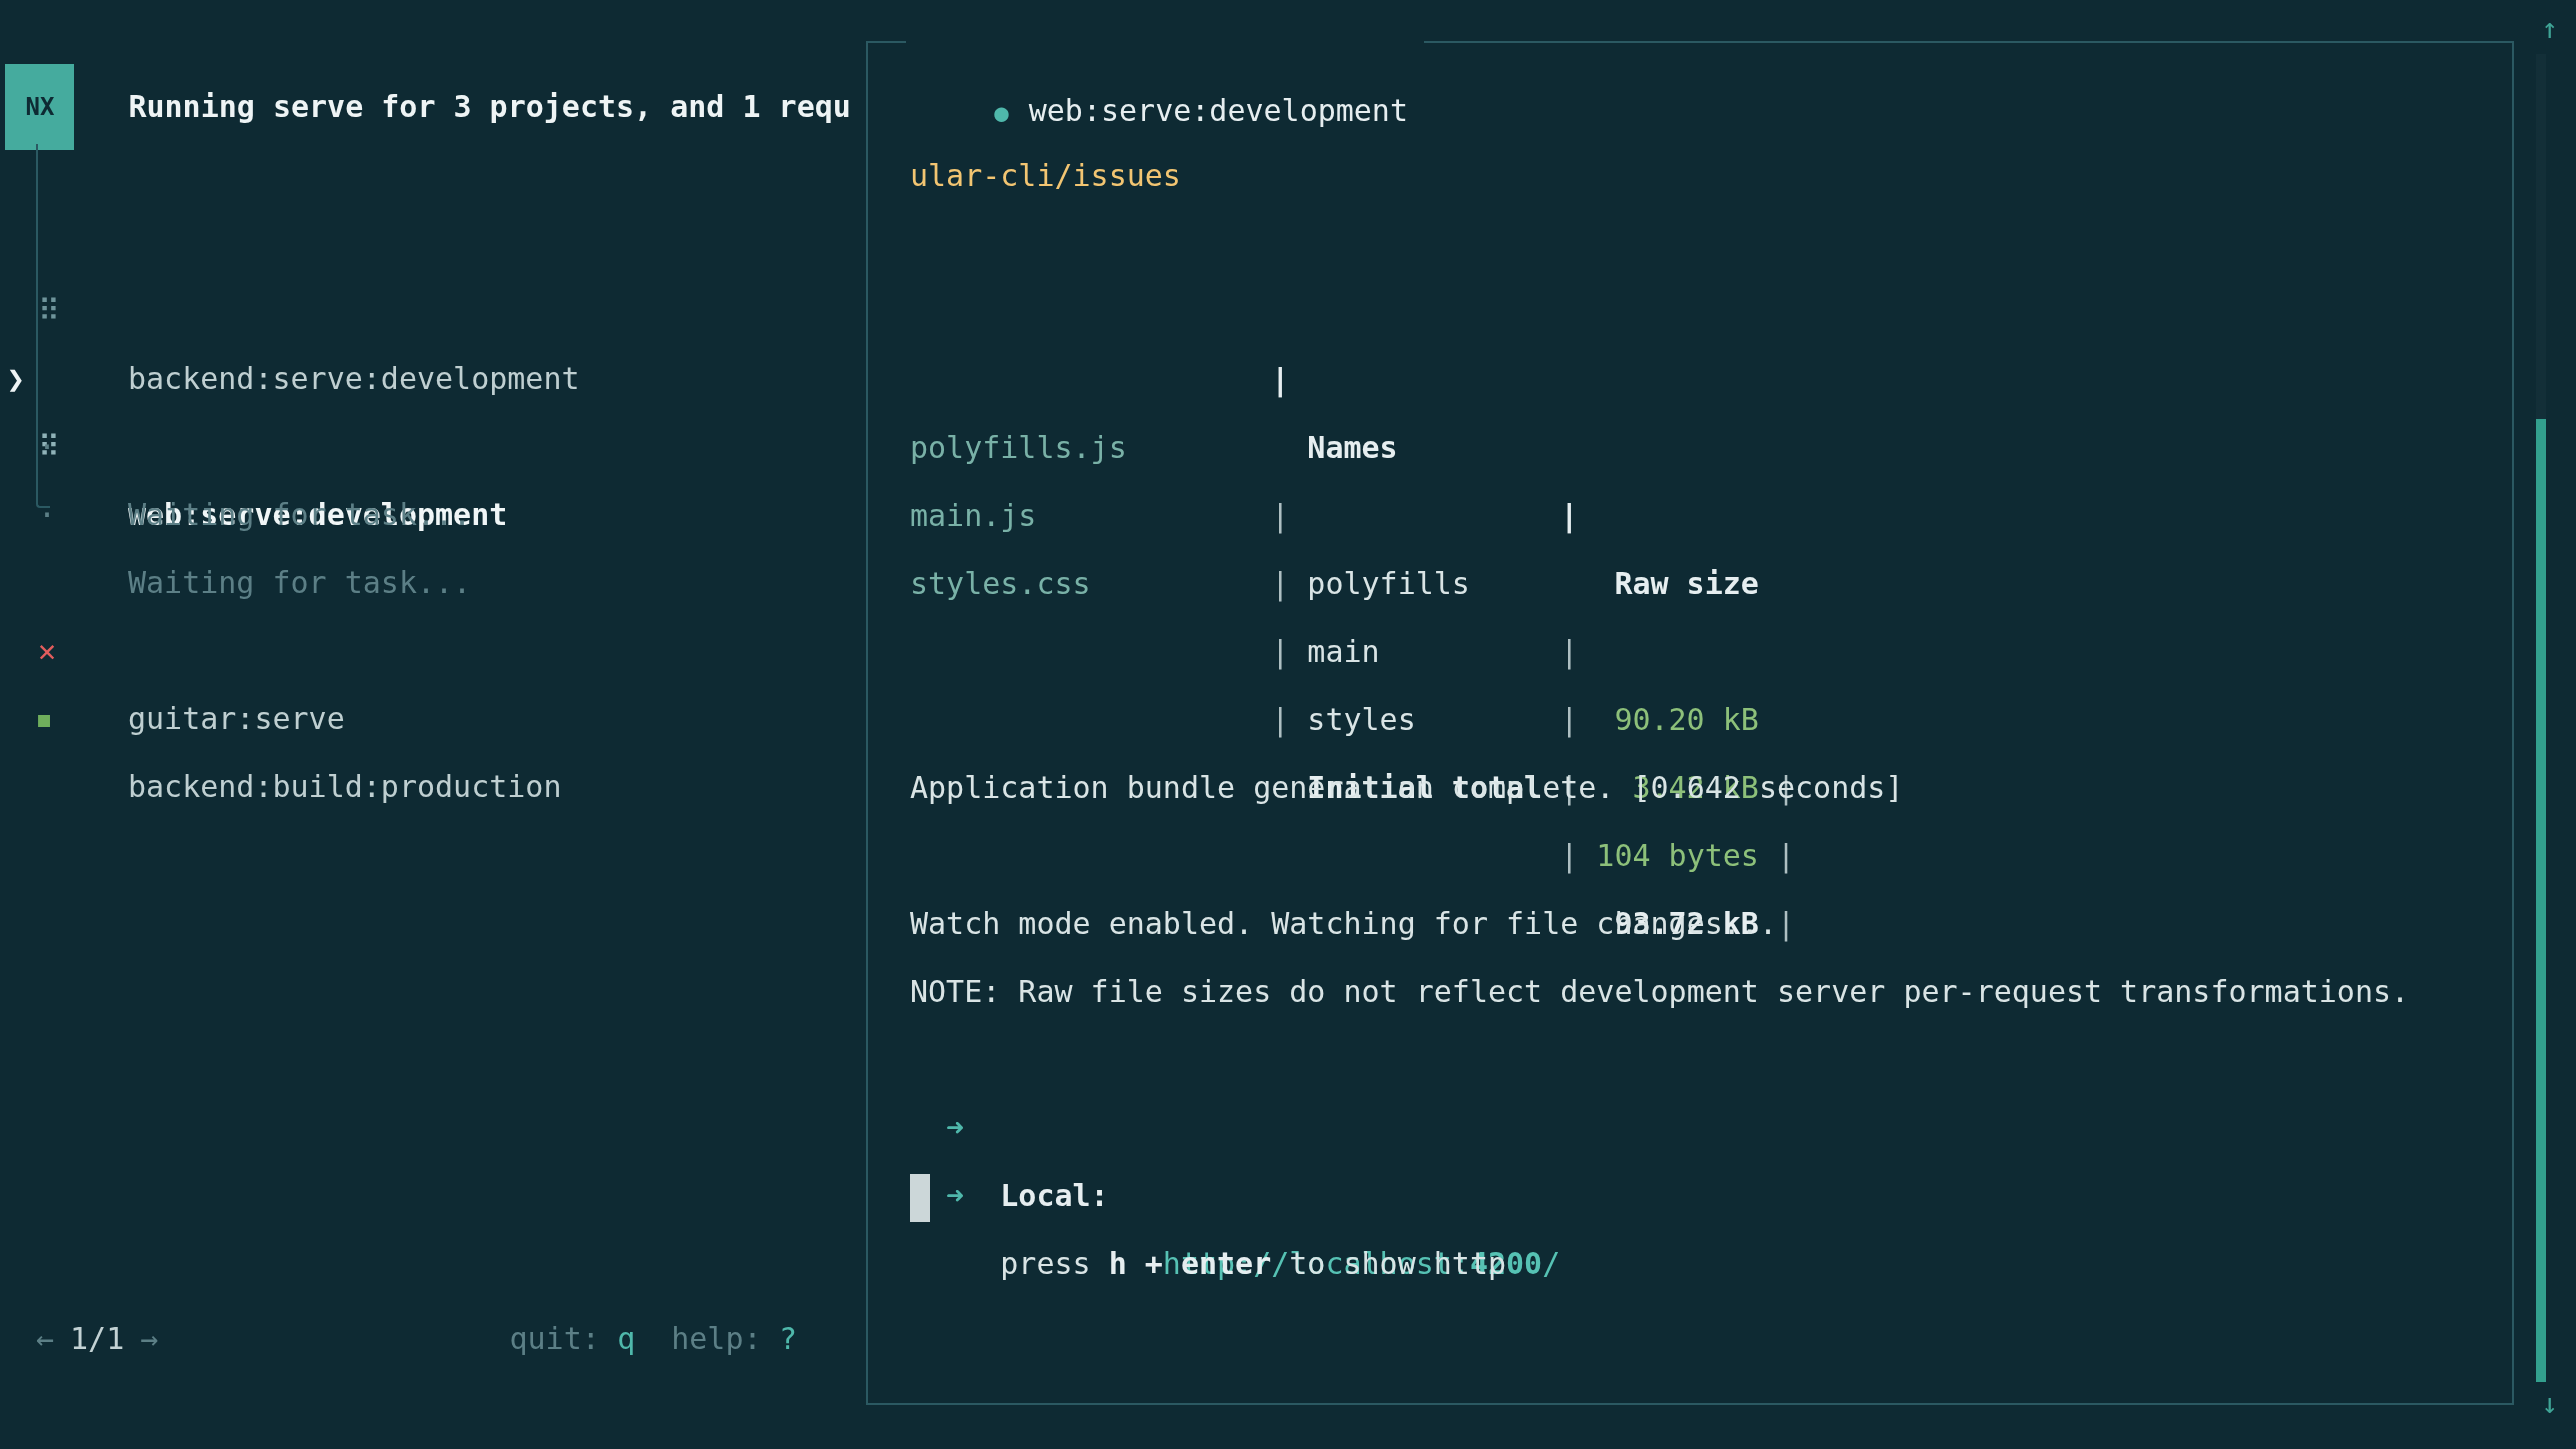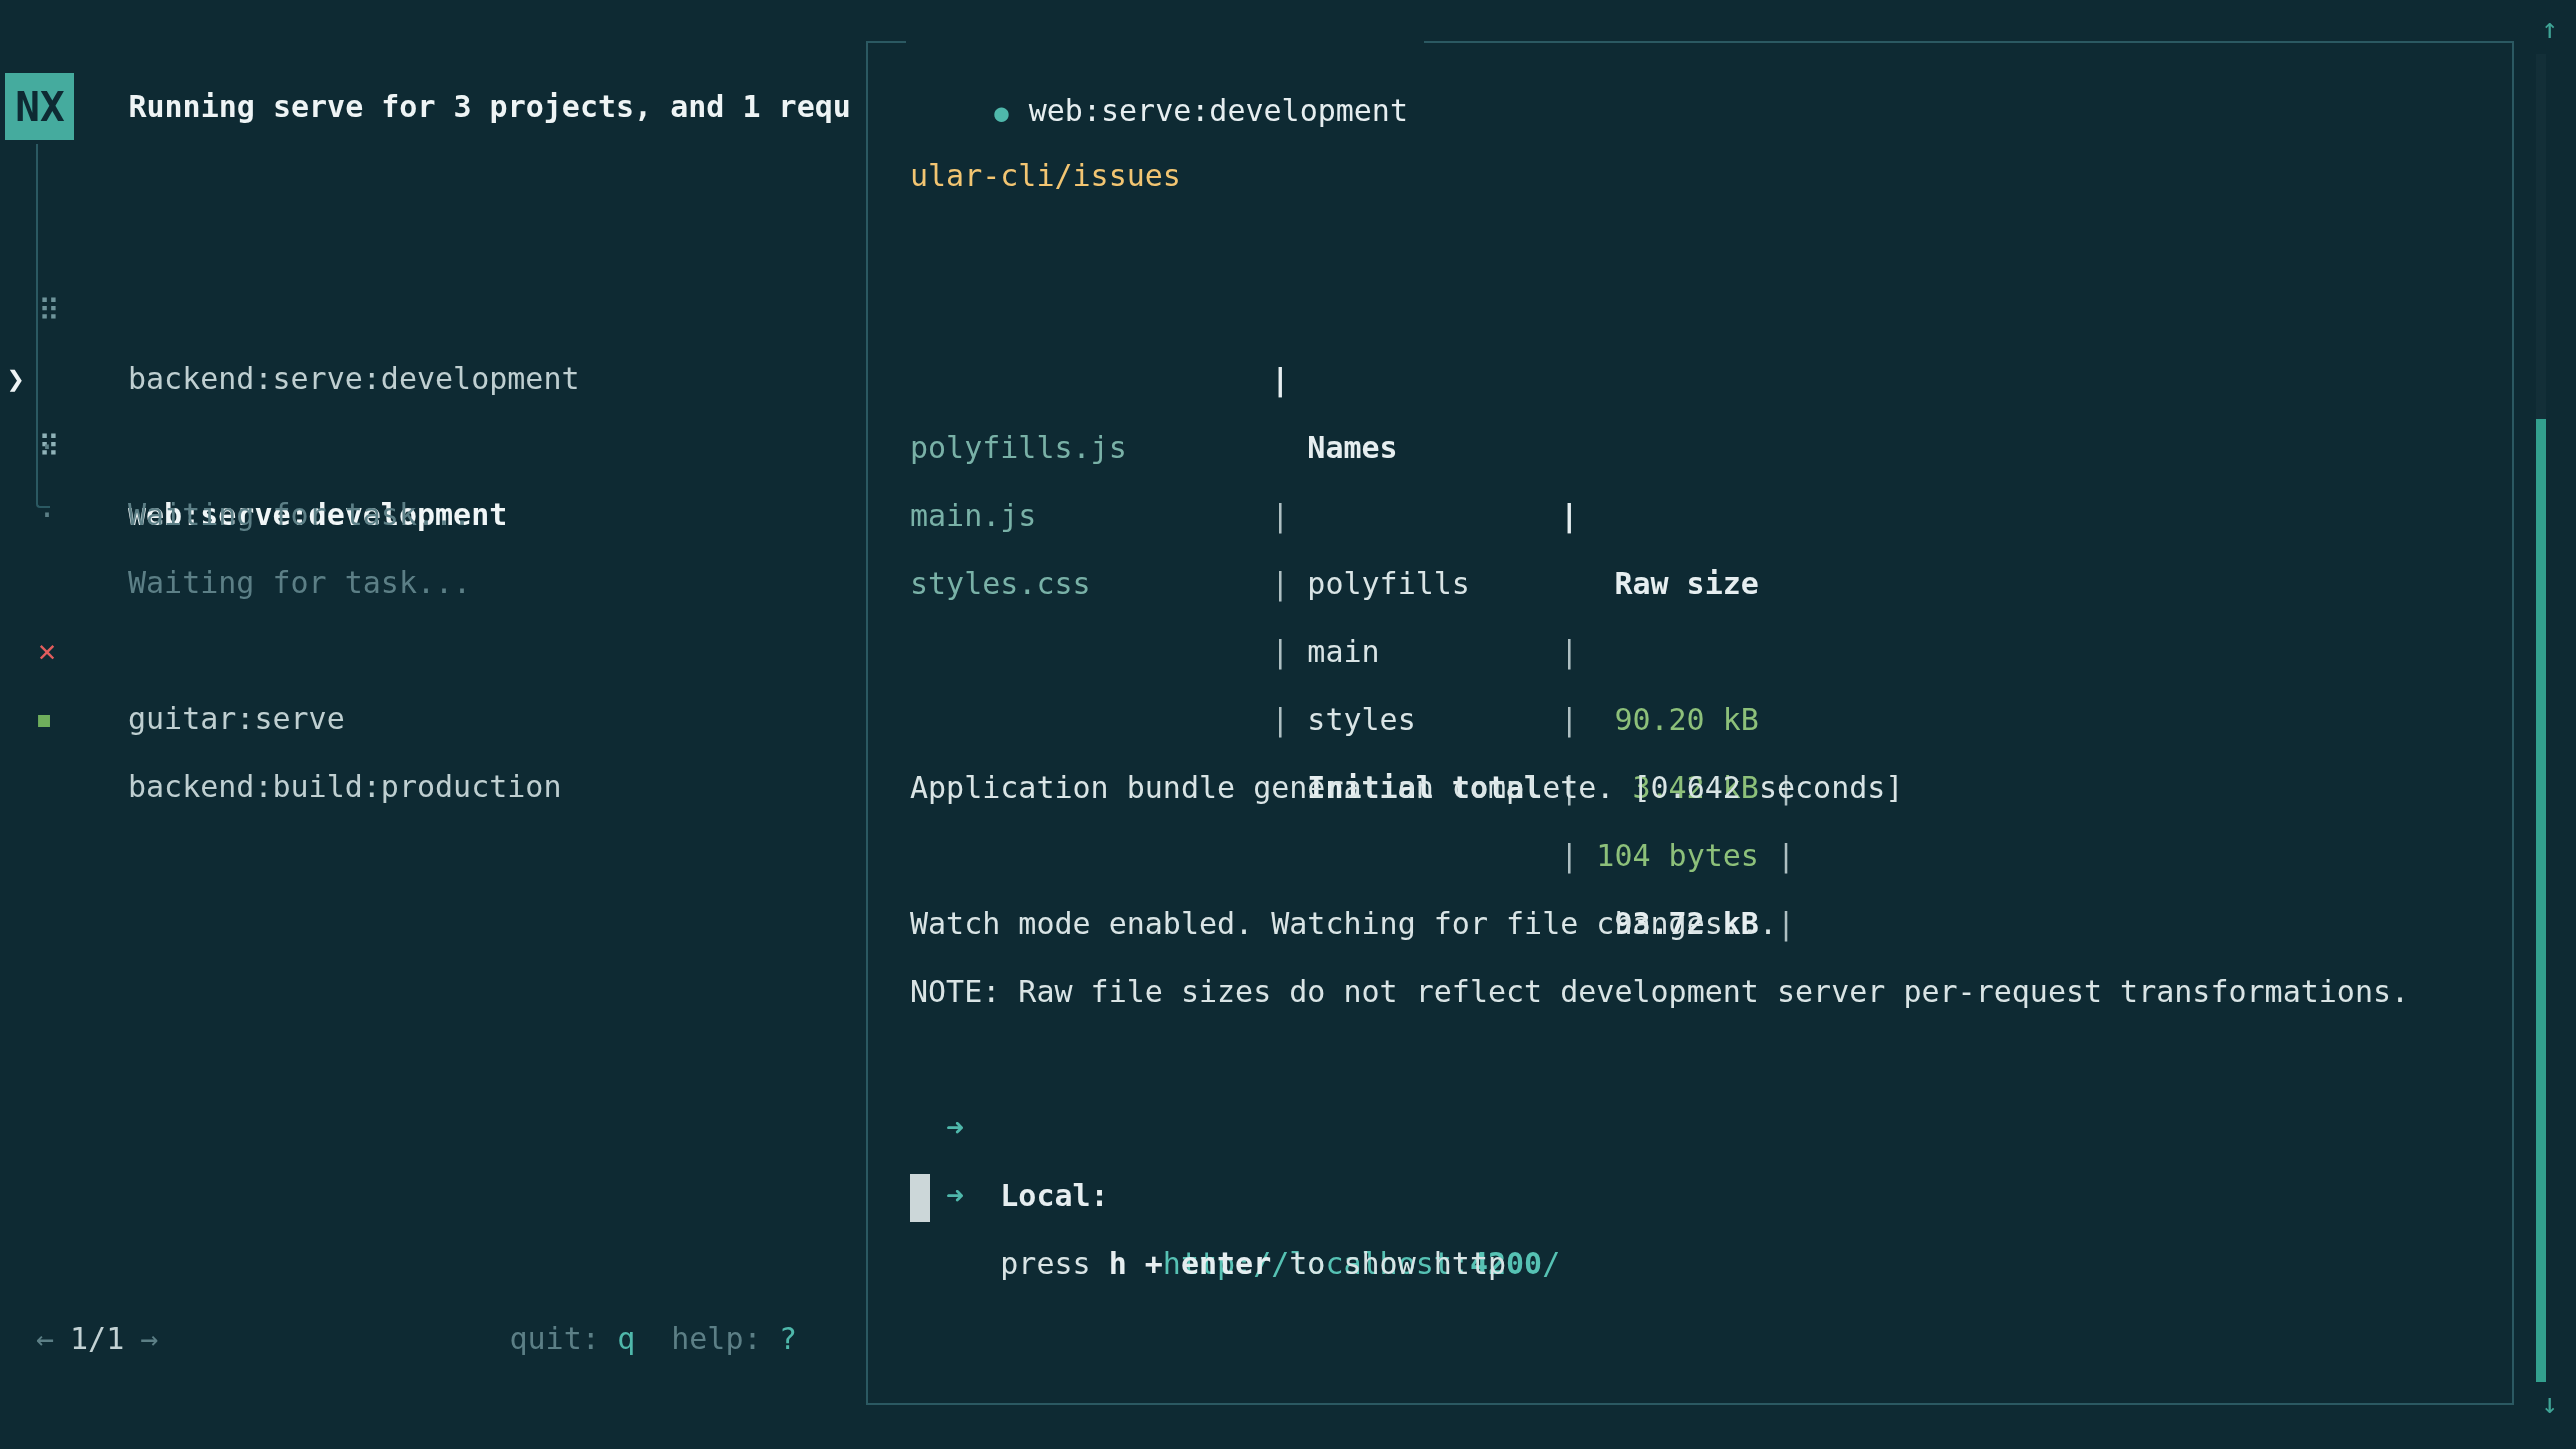--- a/index.html
+++ b/index.html
@@ -4,22 +4,22 @@
 <style>
   html,body{margin:0;padding:0;}
   body{
     width:2576px;height:1449px;overflow:hidden;position:relative;
     background:#0e2a33;
     font-family:"DejaVu Sans Mono","Liberation Mono",monospace;
     font-size:30px;color:#d9e4e5;
   }
   
   .brand{position:absolute;left:5.4px;top:72px;height:69px;display:flex;align-items:center;}
-  .nx-badge{width:69px;height:67px;background:#45ab9e;color:#0e2a33;font-weight:bold;
-    font-size:41px;display:flex;align-items:center;justify-content:center;}
+  .nx-badge{width:69px;height:86px;background:#45ab9e;color:#0e2a33;font-weight:bold;
+    font-size:24px;display:flex;align-items:center;justify-content:center;}
   .app-title{margin-left:54px;font-weight:bold;color:#eef4f5;white-space:pre;width:731px;overflow:hidden;}
   .tree-line{position:absolute;left:36px;top:144px;width:12px;height:362px;
     border-left:2px solid #2b5962;border-bottom:2px solid #2b5962;border-bottom-left-radius:4px;}
   .task-list{position:absolute;left:0;top:209px;width:859px;}
   .task-row{position:relative;height:68px;line-height:68px;white-space:pre;}
   .task-row .icon{position:absolute;left:38px;}
   .task-row .caret{position:absolute;left:6.7px;color:#eef4f5;font-weight:bold;}
   .task-row .label{position:absolute;left:128px;}
   .task-row.blank{height:68px;}
   .t-running .icon{color:#6e949b;}

